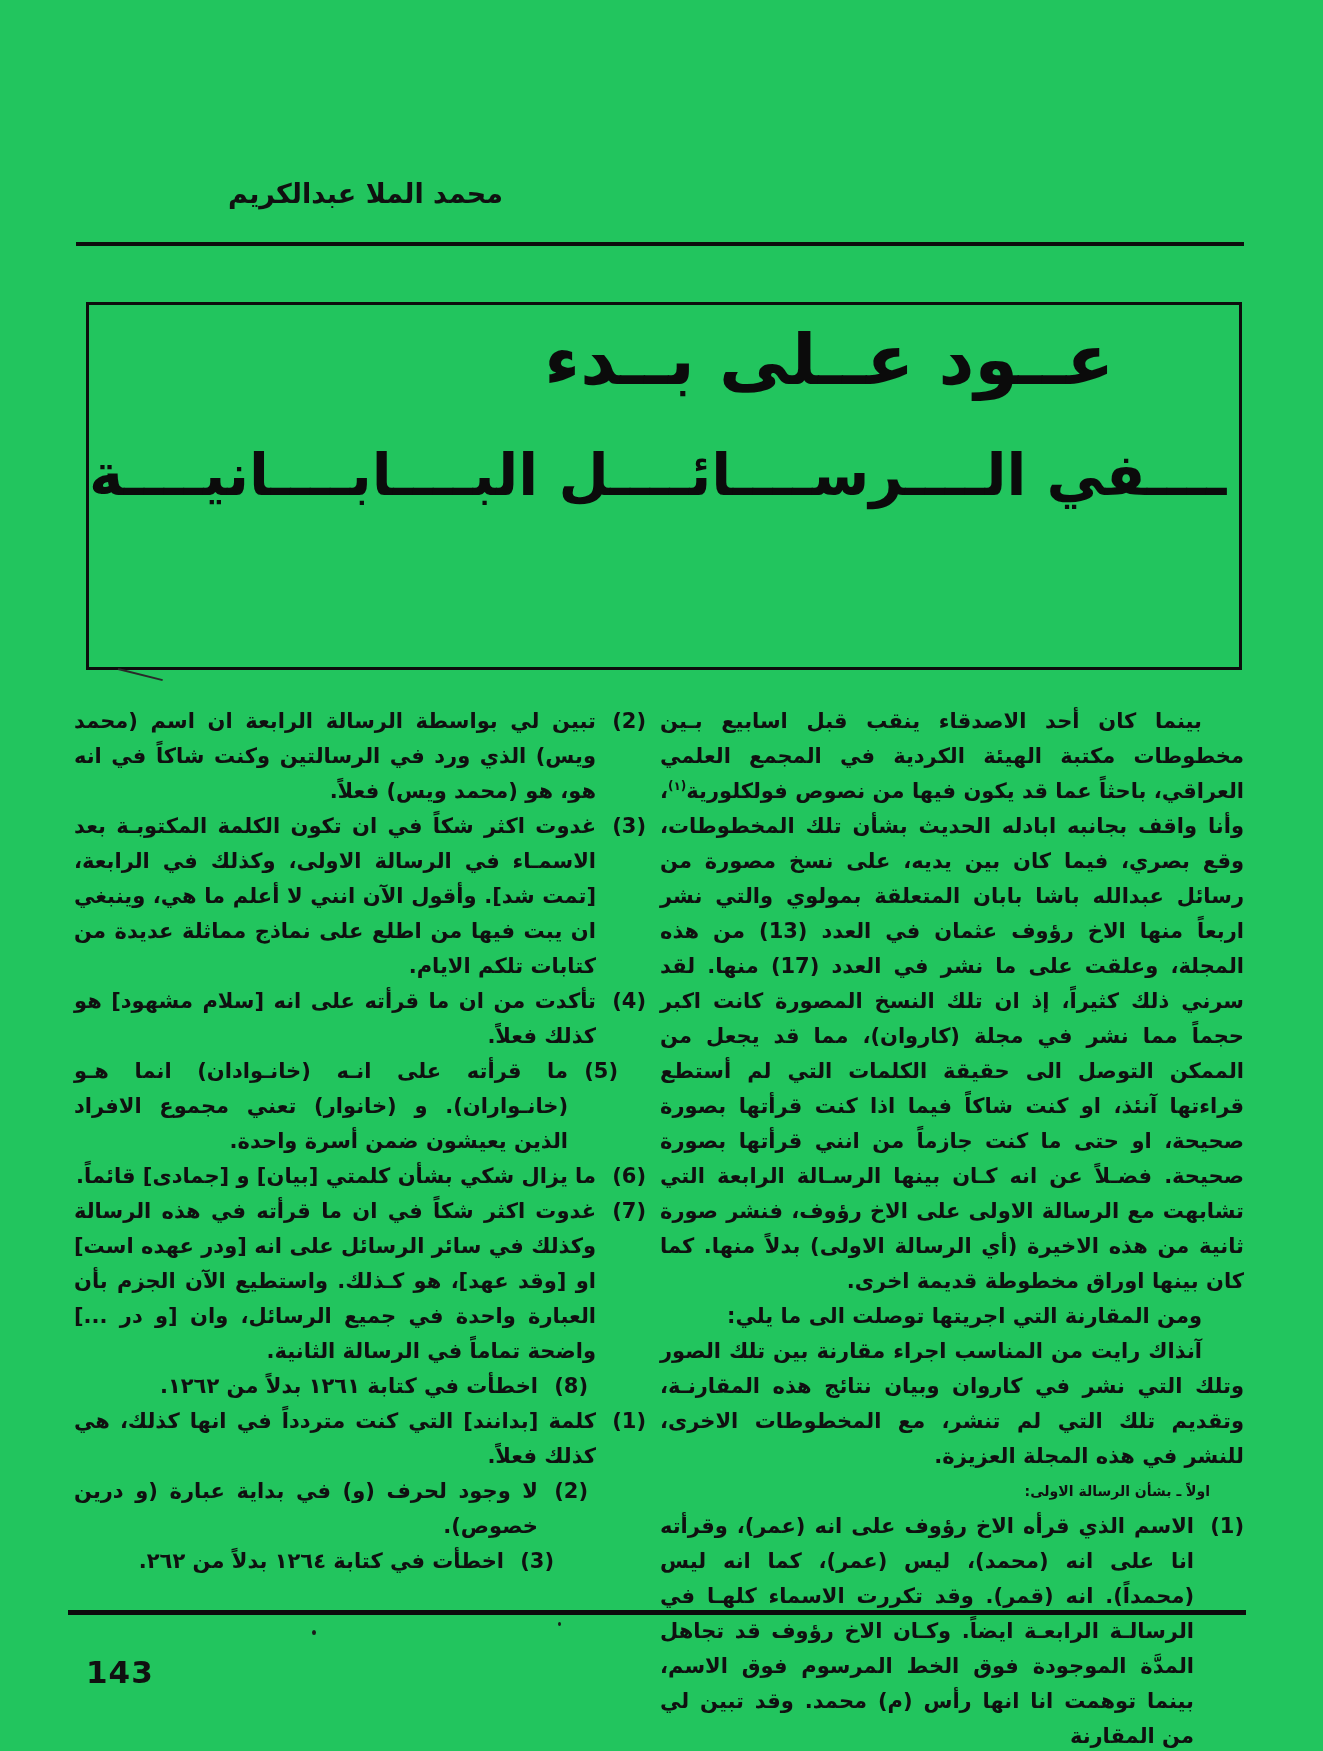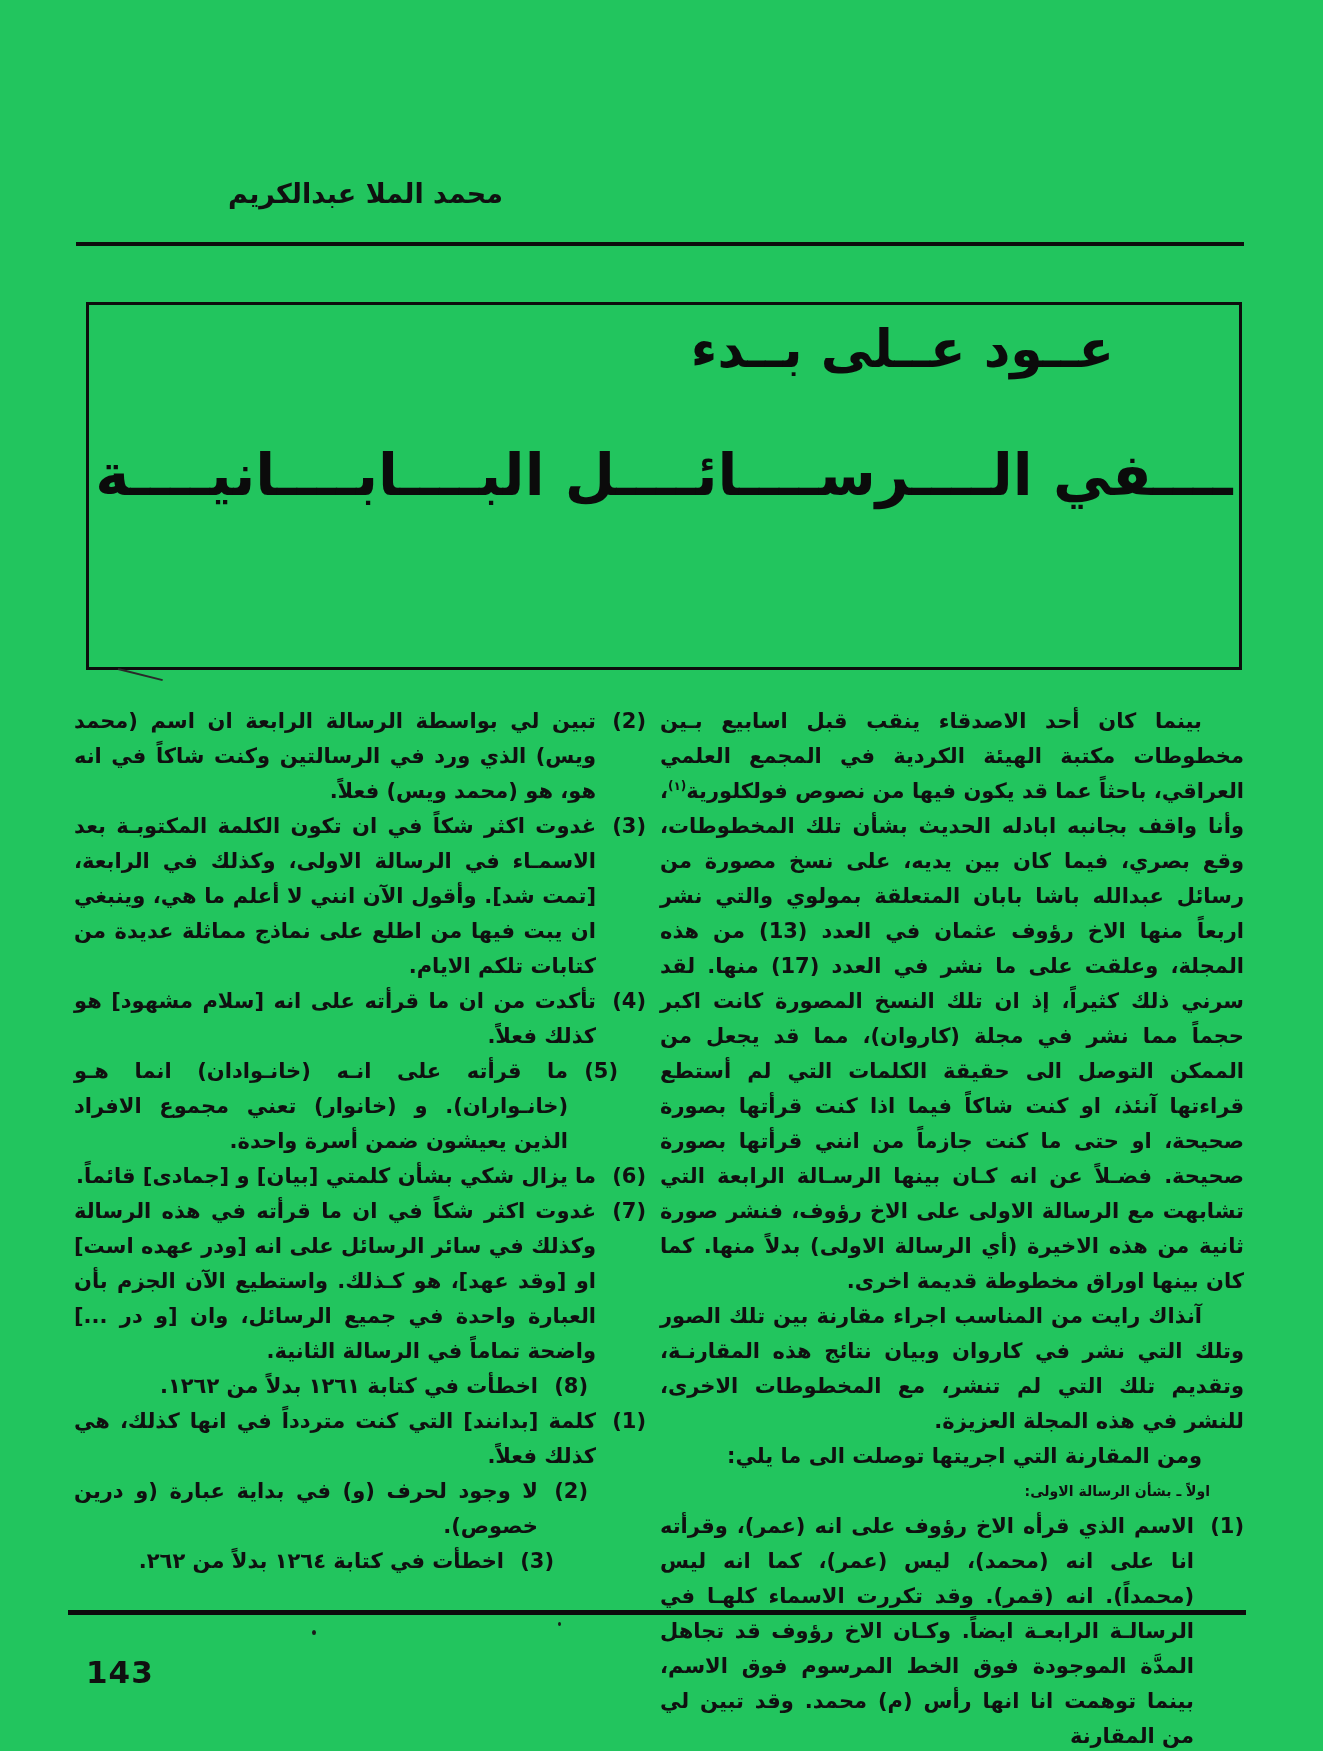--- a/index.html
+++ b/index.html
@@ -36,22 +36,22 @@
   .title-box {
     position: absolute;
     left: 86px;
     top: 302px;
     width: 1150px;
     height: 362px;
     border: 3px solid #0d0d0d;
     direction: rtl;
   }
   .title-line { position: absolute; font-weight: bold; white-space: nowrap; color: #0b0b0b; }
-  .title-line1 { top: 14px;  right: 125px; font-size: 52px; text-align: right; }
-  .title-line2 { top: 136px; right: 0; left: 0; text-align: center; font-size: 58px; }
+  .title-line1 { top: 14px;  right: 125px; font-size: 70px; text-align: right; }
+  .title-line2 { top: 136px; right: 0; left: 0; text-align: left; font-size: 58px; }
   .title-line3 { top: 248px; right: 0; left: 72px; text-align: center; font-size: 58px; }
   .box-corner-mark {
     position: absolute;
     left: 118px;
     top: 668px;
     width: 46px;
     height: 2px;
     background: #2a2a2a;
     transform: rotate(14deg);
     transform-origin: left center;
@@ -127,22 +127,22 @@
   <div class="rule-top"></div>
 
   <div class="title-box">
     <div class="title-line title-line1">عــود عــلى بــدء</div>
     <div class="title-line title-line2">ــــفي الــــرســــائــــل البــــابــــانيــــة</div>
   </div>
   <div class="box-corner-mark"></div>
 
   <div class="col col-right">
     <p class="para indent"><span>بينما كان أحد الاصدقاء ينقب قبل اسابيع بـين مخطوطات مكتبة الهيئة الكردية في المجمع العلمي العراقي، باحثاً عما قد يكون فيها من نصوص فولكلورية</span><span class="fn">(١)</span><span>، وأنا واقف بجانبه ابادله الحديث بشأن تلك المخطوطات، وقع بصري، فيما كان بين يديه، على نسخ مصورة من رسائل عبدالله باشا بابان المتعلقة بمولوي والتي نشر اربعاً منها الاخ رؤوف عثمان في العدد (13) من هذه المجلة، وعلقت على ما نشر في العدد (17) منها. لقد سرني ذلك كثيراً، إذ ان تلك النسخ المصورة كانت اكبر حجماً مما نشر في مجلة (كاروان)، مما قد يجعل من الممكن التوصل الى حقيقة الكلمات التي لم أستطع قراءتها آنئذ، او كنت شاكاً فيما اذا كنت قرأتها بصورة صحيحة، او حتى ما كنت جازماً من انني قرأتها بصورة صحيحة. فضـلاً عن انه كـان بينها الرسـالة الرابعة التي تشابهت مع الرسالة الاولى على الاخ رؤوف، فنشر صورة ثانية من هذه الاخيرة (أي الرسالة الاولى) بدلاً منها. كما كان بينها اوراق مخطوطة قديمة اخرى.</span></p>
+    <p class="para indent">ومن المقارنة التي اجريتها توصلت الى ما يلي:</p>
     <p class="para indent">آنذاك رايت من المناسب اجراء مقارنة بين تلك الصور وتلك التي نشر في كاروان وبيان نتائج هذه المقارنـة، وتقديم تلك التي لم تنشر، مع المخطوطات الاخرى، للنشر في هذه المجلة العزيزة.</p>
-    <p class="para indent">ومن المقارنة التي اجريتها توصلت الى ما يلي:</p>
     <h3 class="sec-heading h1pos">اولاً ـ بشأن الرسالة الاولى:</h3>
     <div class="item">
       <span class="inum">(1)</span>
       <div class="itext">الاسم الذي قرأه الاخ رؤوف على انه (عمر)، وقرأته انا على انه (محمد)، ليس (عمر)، كما انه ليس (محمداً). انه (قمر). وقد تكررت الاسماء كلهـا في الرسالـة الرابعـة ايضاً. وكـان الاخ رؤوف قد تجاهل المدَّة الموجودة فوق الخط المرسوم فوق الاسم، بينما توهمت انا انها رأس (م) محمد. وقد تبين لي من المقارنة</div>
     </div>
   </div>
 
   <div class="col col-left">
 
     <div class="item">

